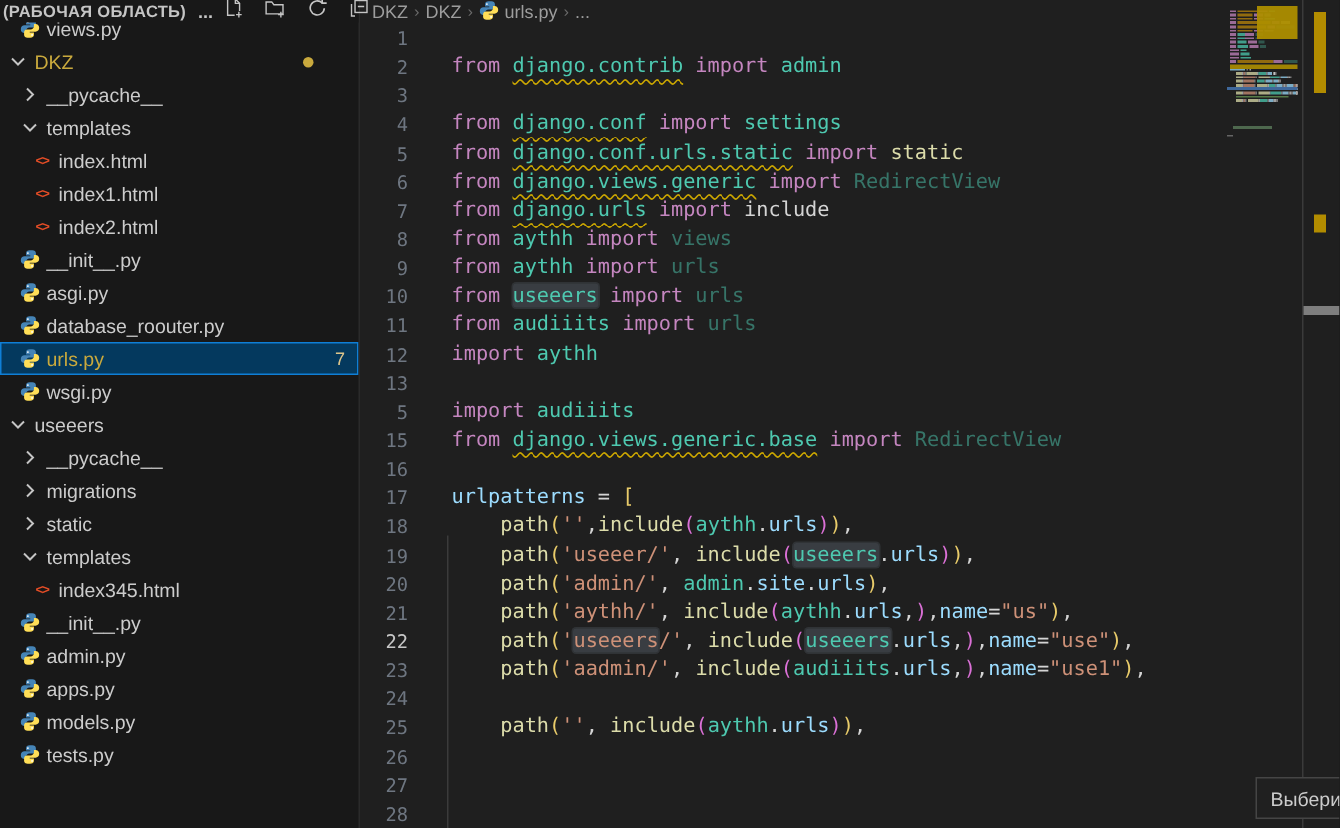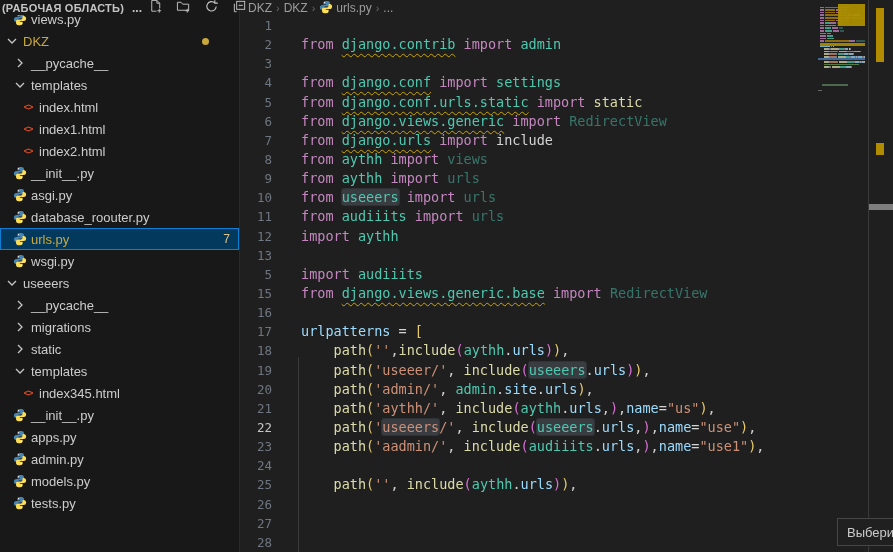--- a/index.html
+++ b/index.html
@@ -282,33 +282,33 @@
   </div>
         <div class="row" style="padding-left:12px">
     <span class="slot">
             <svg width="14" height="14" viewBox="0 0 16 16">
               <path fill="#4584B6" d="M7.9 1C5.9 1 5 1.9 5 3.2V5h3.2v.6H3.8C2.2 5.6 1 6.6 1 8.5s1.2 2.9 2.8 2.9H5V9.7c0-1.4 1.2-2.4 2.6-2.4h2.8c1.2 0 2.1-.9 2.1-2.1V3.2C12.5 1.9 11.4 1 9.9 1z"></path>
               <path fill="#FFDE57" d="M8.1 15c2 0 2.9-.9 2.9-2.2V11H7.8v-.6H12.2c1.6 0 2.8-1 2.8-2.9s-1.2-2.9-2.8-2.9H11v1.7c0 1.4-1.2 2.4-2.6 2.4H5.6c-1.2 0-2.1.9-2.1 2.1v2.1C3.5 14.1 4.6 15 6.1 15z"></path>
               <circle cx="6.4" cy="3.1" r=".7" fill="#fff"></circle>
               <circle cx="9.6" cy="12.9" r=".7" fill="#fff"></circle>
             </svg>
           </span>
+    <span class="lbl">admin.py</span>
+
+  </div>
+        <div class="row" style="padding-left:12px">
+    <span class="slot">
+            <svg width="14" height="14" viewBox="0 0 16 16">
+              <path fill="#4584B6" d="M7.9 1C5.9 1 5 1.9 5 3.2V5h3.2v.6H3.8C2.2 5.6 1 6.6 1 8.5s1.2 2.9 2.8 2.9H5V9.7c0-1.4 1.2-2.4 2.6-2.4h2.8c1.2 0 2.1-.9 2.1-2.1V3.2C12.5 1.9 11.4 1 9.9 1z"></path>
+              <path fill="#FFDE57" d="M8.1 15c2 0 2.9-.9 2.9-2.2V11H7.8v-.6H12.2c1.6 0 2.8-1 2.8-2.9s-1.2-2.9-2.8-2.9H11v1.7c0 1.4-1.2 2.4-2.6 2.4H5.6c-1.2 0-2.1.9-2.1 2.1v2.1C3.5 14.1 4.6 15 6.1 15z"></path>
+              <circle cx="6.4" cy="3.1" r=".7" fill="#fff"></circle>
+              <circle cx="9.6" cy="12.9" r=".7" fill="#fff"></circle>
+            </svg>
+          </span>
     <span class="lbl">apps.py</span>
-
-  </div>
-        <div class="row" style="padding-left:12px">
-    <span class="slot">
-            <svg width="14" height="14" viewBox="0 0 16 16">
-              <path fill="#4584B6" d="M7.9 1C5.9 1 5 1.9 5 3.2V5h3.2v.6H3.8C2.2 5.6 1 6.6 1 8.5s1.2 2.9 2.8 2.9H5V9.7c0-1.4 1.2-2.4 2.6-2.4h2.8c1.2 0 2.1-.9 2.1-2.1V3.2C12.5 1.9 11.4 1 9.9 1z"></path>
-              <path fill="#FFDE57" d="M8.1 15c2 0 2.9-.9 2.9-2.2V11H7.8v-.6H12.2c1.6 0 2.8-1 2.8-2.9s-1.2-2.9-2.8-2.9H11v1.7c0 1.4-1.2 2.4-2.6 2.4H5.6c-1.2 0-2.1.9-2.1 2.1v2.1C3.5 14.1 4.6 15 6.1 15z"></path>
-              <circle cx="6.4" cy="3.1" r=".7" fill="#fff"></circle>
-              <circle cx="9.6" cy="12.9" r=".7" fill="#fff"></circle>
-            </svg>
-          </span>
-    <span class="lbl">admin.py</span>
 
   </div>
         <div class="row" style="padding-left:12px">
     <span class="slot">
             <svg width="14" height="14" viewBox="0 0 16 16">
               <path fill="#4584B6" d="M7.9 1C5.9 1 5 1.9 5 3.2V5h3.2v.6H3.8C2.2 5.6 1 6.6 1 8.5s1.2 2.9 2.8 2.9H5V9.7c0-1.4 1.2-2.4 2.6-2.4h2.8c1.2 0 2.1-.9 2.1-2.1V3.2C12.5 1.9 11.4 1 9.9 1z"></path>
               <path fill="#FFDE57" d="M8.1 15c2 0 2.9-.9 2.9-2.2V11H7.8v-.6H12.2c1.6 0 2.8-1 2.8-2.9s-1.2-2.9-2.8-2.9H11v1.7c0 1.4-1.2 2.4-2.6 2.4H5.6c-1.2 0-2.1.9-2.1 2.1v2.1C3.5 14.1 4.6 15 6.1 15z"></path>
               <circle cx="6.4" cy="3.1" r=".7" fill="#fff"></circle>
               <circle cx="9.6" cy="12.9" r=".7" fill="#fff"></circle>
             </svg>

